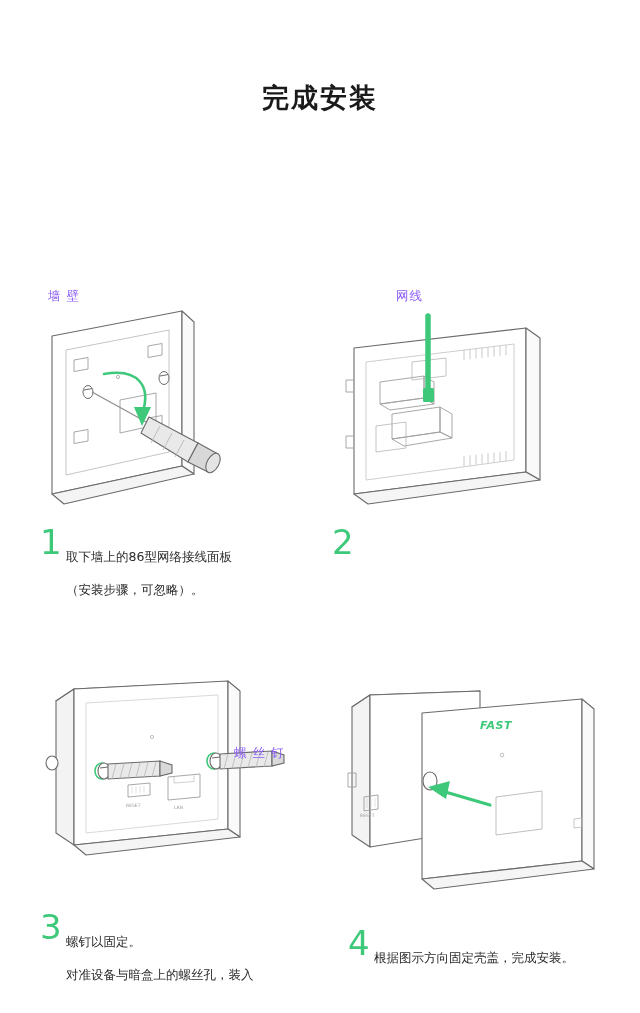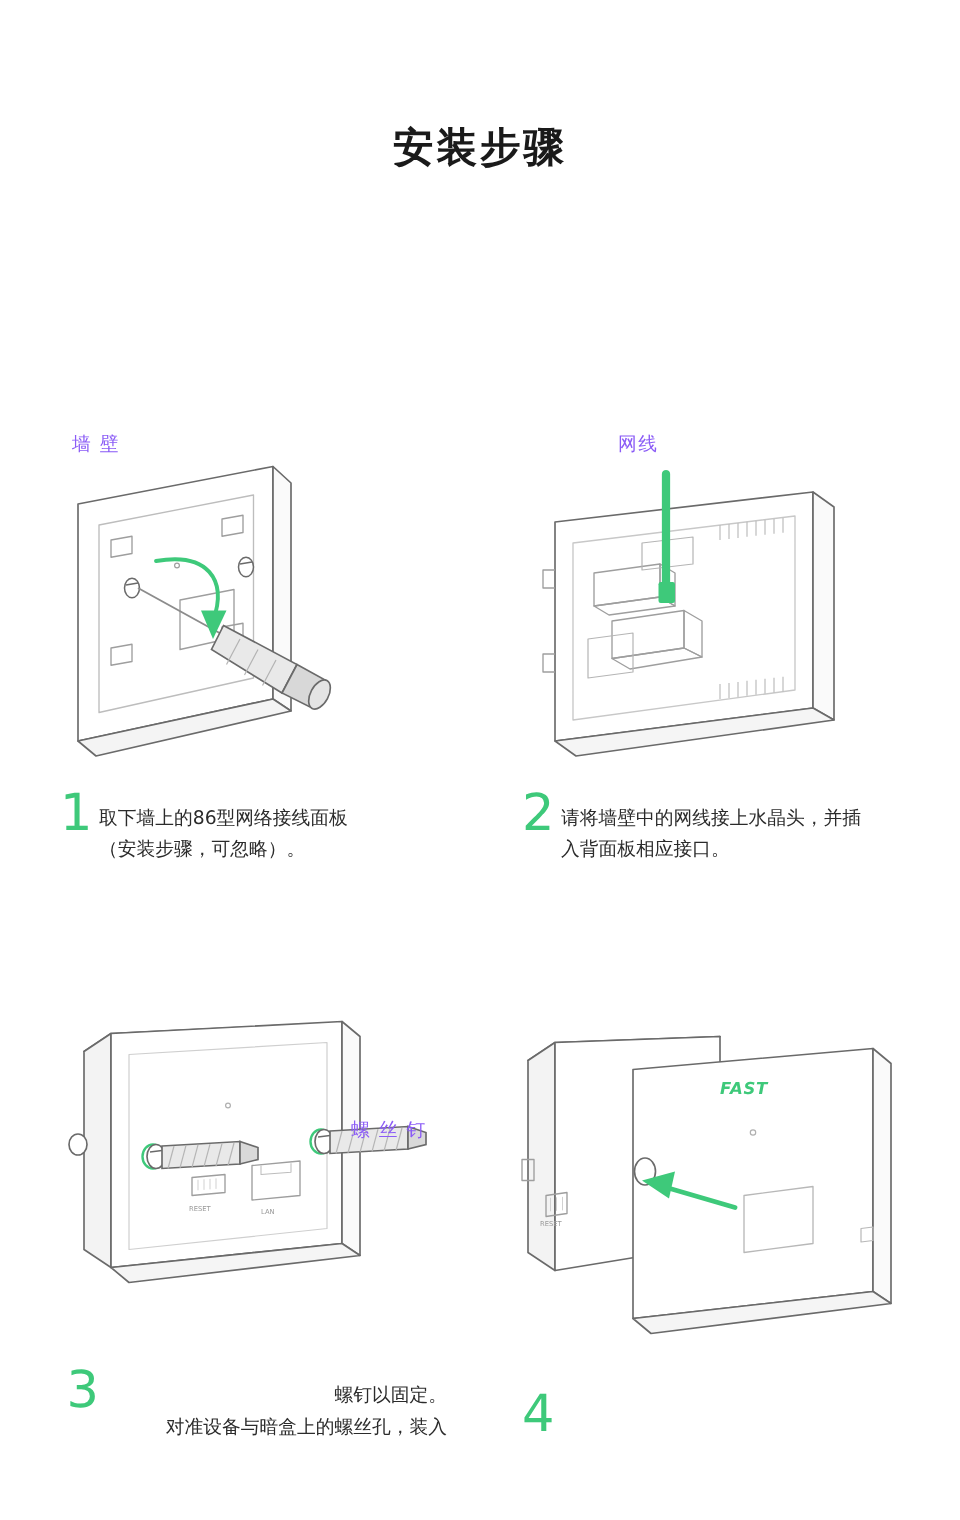--- a/index.html
+++ b/index.html
@@ -56,52 +56,53 @@
   }
   .step-text {
     font-size: 12.5px;
     line-height: 21px;
     color: #2b2b2b;
     padding-top: 8px;
     width: 232px;
   }
   .step-text .line {
     display: block;
+    margin-top: 12px;
   }
   .label-floating {
     position: absolute;
     font-size: 12.5px;
     color: #8b5cf6;
     letter-spacing: 1px;
     white-space: nowrap;
   }
   
   #step-1 { left: 22px;  top: 160px; }
-  #step-2 { left: 330px; top: 160px; }
-  #step-3 { left: 22px;  top: 545px; text-align: right; }
+  #step-2 { left: 314px; top: 160px; }
+  #step-3 { left: 22px;  top: 545px; }
   #step-4 { left: 330px; top: 561px; }
 
   .fast-logo {
     font-family: "DejaVu Sans", "Liberation Sans", sans-serif;
     font-weight: bold;
     font-style: italic;
     font-size: 11px;
     fill: #3ec97a;
     letter-spacing: 0.5px;
   }
   .tiny-label {
     font-size: 4.5px;
     fill: #9a9a9a;
     font-family: "DejaVu Sans", "Liberation Sans", sans-serif;
   }
 </style>
 </head>
 <body>
 
-<h1 class="page-title">安装步骤</h1>
+<h1 class="page-title">完成安装</h1>
 
 <div class="steps-grid">
 
   <div class="step" id="step-1">
     <div class="step-illustration">
       <span class="label-floating" style="left:26px; top:12px;">墙 壁</span>
       <svg width="300" height="250" viewBox="0 0 300 250" xmlns="http://www.w3.org/2000/svg">
         <g fill="none" stroke="#6a6a6a" stroke-width="1.1" stroke-linejoin="round">
 
           <path d="M30,60 L160,35 L160,190 L30,218 Z" fill="#ffffff"></path>
@@ -202,24 +203,20 @@
         </g>
 
         <g>
           <line x1="114" y1="40" x2="114" y2="120" stroke="#3ec97a" stroke-width="5.5" stroke-linecap="round"></line>
           <rect x="109" y="112" width="11" height="14" rx="1.5" fill="#3ec97a"></rect>
         </g>
       </svg>
     </div>
     <div class="caption-row">
       <div class="step-number">2</div>
-      <div class="step-text">
-        <span class="line">请将墙壁中的网线接上水晶头，并插</span>
-        <span class="line">入背面板相应接口。</span>
-      </div>
     </div>
   </div>
 
   <div class="step" id="step-3">
     <div class="step-illustration">
       <span class="label-floating" style="left:212px; top:84px;">螺 丝 钉</span>
       <svg width="300" height="250" viewBox="0 0 300 250" xmlns="http://www.w3.org/2000/svg">
         <g fill="none" stroke="#6a6a6a" stroke-width="1.1" stroke-linejoin="round">
 
           <path d="M34,40 L52,28 L176,22 L158,34 Z" fill="#fbfbfb"></path>
@@ -330,16 +327,19 @@
         <text class="tiny-label" x="30" y="140">RESET</text>
 
         <g>
           <line x1="160" y1="128" x2="112" y2="114" stroke="#3ec97a" stroke-width="3.2" stroke-linecap="round"></line>
           <path d="M98,110 L120,104 L116,122 Z" fill="#3ec97a"></path>
         </g>
       </svg>
     </div>
     <div class="caption-row">
       <div class="step-number">4</div>
+      <div class="step-text">
+        <span class="line">根据图示方向固定壳盖，完成安装。</span>
+      </div>
     </div>
   </div>
 
 </div>
 
 </body></html>

